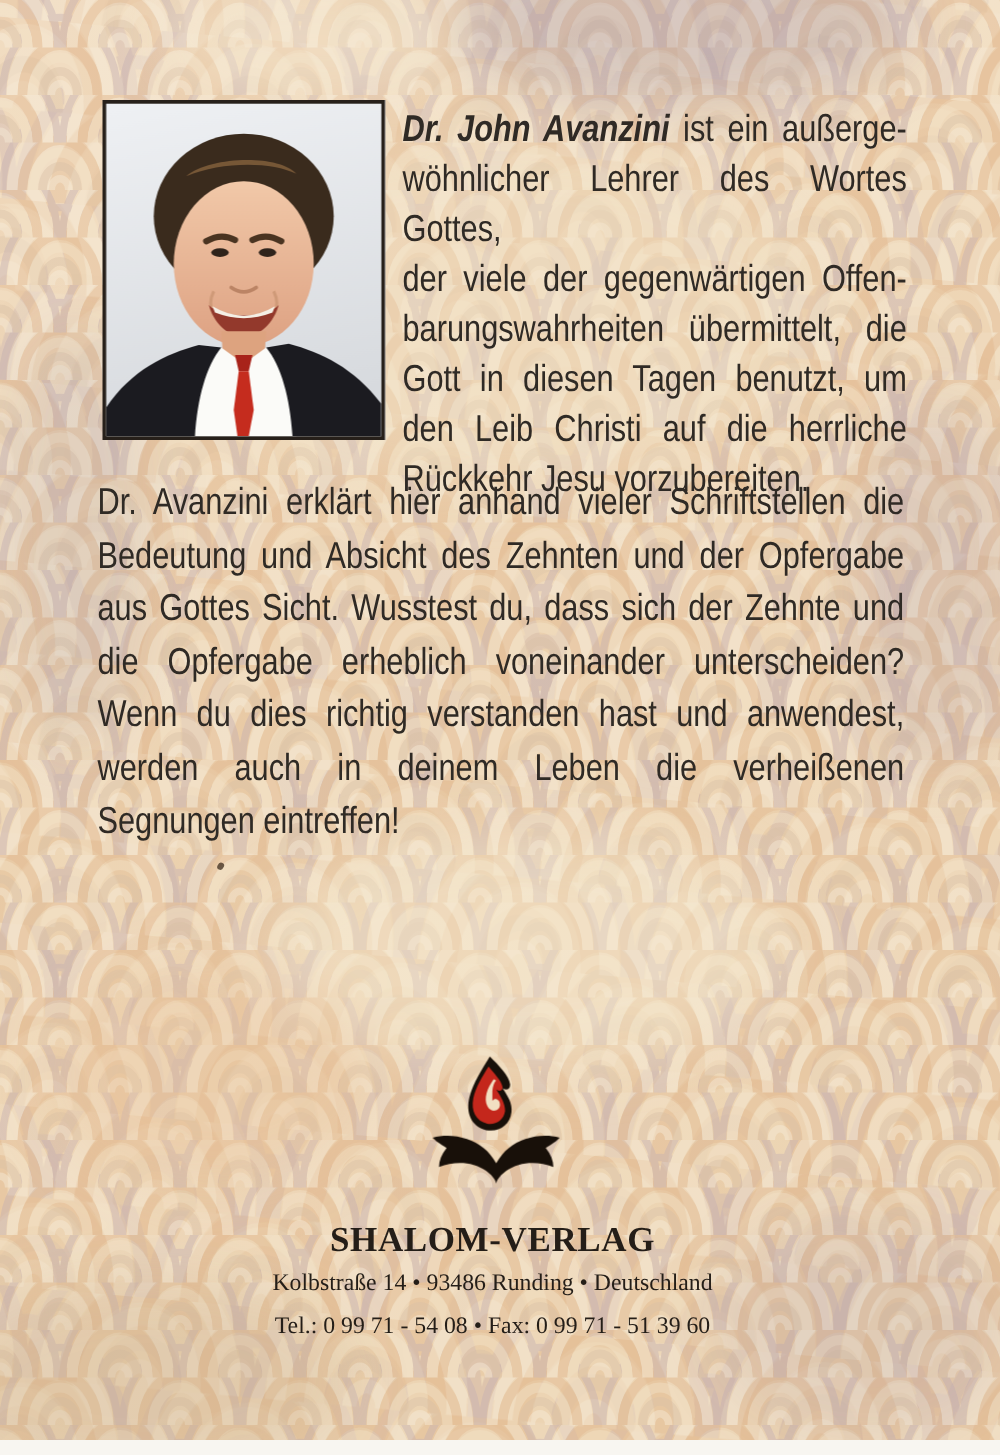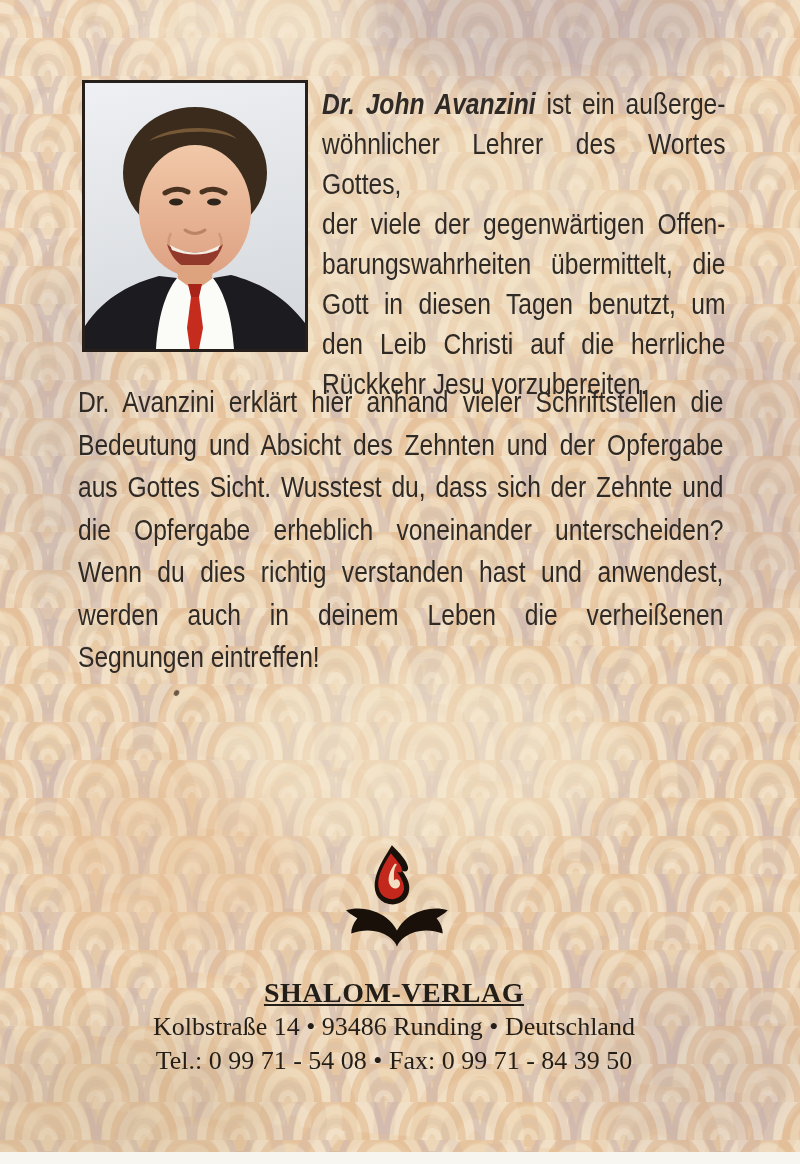--- a/index.html
+++ b/index.html
@@ -27,22 +27,22 @@
               background:#51402f;border-radius:60% 40% 55% 45%;opacity:.85;
               transform:rotate(24deg);}
 
   
   .logo-box{position:absolute;left:338px;top:843px;width:122px;height:110px;}
   .logo-box svg{display:block;width:122px;height:110px;}
 
   
   .publisher{position:absolute;left:0;top:976px;width:788px;text-align:center;
              font-family:"Liberation Serif",serif;color:#241e18;}
-  .pub-name{font-size:28px;font-weight:bold;line-height:34px;letter-spacing:.5px;text-decoration:underline;}
-  .pub-line{font-size:26px;line-height:34px;}
+  .pub-name{font-size:28px;font-weight:bold;line-height:34px;letter-spacing:.5px;}
+  .pub-line{font-size:19px;line-height:34px;}
 
   .bottom-strip{position:absolute;left:0;bottom:0;width:800px;height:12px;
                 background:#f8f6f1;}
 </style>
 </head>
 <body>
 
 <div class="page">
 
   <svg class="bg-svg" viewBox="0 0 800 1164" xmlns="http://www.w3.org/2000/svg">
@@ -162,17 +162,17 @@
       </g>
       <g>
         <path d="M8,66 C22,62 38,66 48,74 C52,77 55,81 58,86 C61,81 64,77 68,74 C78,66 94,62 108,66 C104,70 100,72 97,74 C101,79 103,84 103,89 C90,84 76,85 66,92 C62,95 59,98 58,102 C57,98 54,95 50,92 C40,85 26,84 13,89 C13,84 15,79 19,74 C16,72 12,70 8,66 Z" fill="#181009"></path>
       </g>
     </svg>
   </div>
 
   <div class="publisher">
     <div class="pub-name">SHALOM-VERLAG</div>
     <div class="pub-line">Kolbstraße 14 • 93486 Runding • Deutschland</div>
-    <div class="pub-line">Tel.: 0 99 71 - 54 08 • Fax: 0 99 71 - 84 39 50</div>
+    <div class="pub-line">Tel.: 0 99 71 - 54 08 • Fax: 0 99 71 - 51 39 60</div>
   </div>
 
   <div class="bottom-strip"></div>
 </div>
 
 </body></html>

